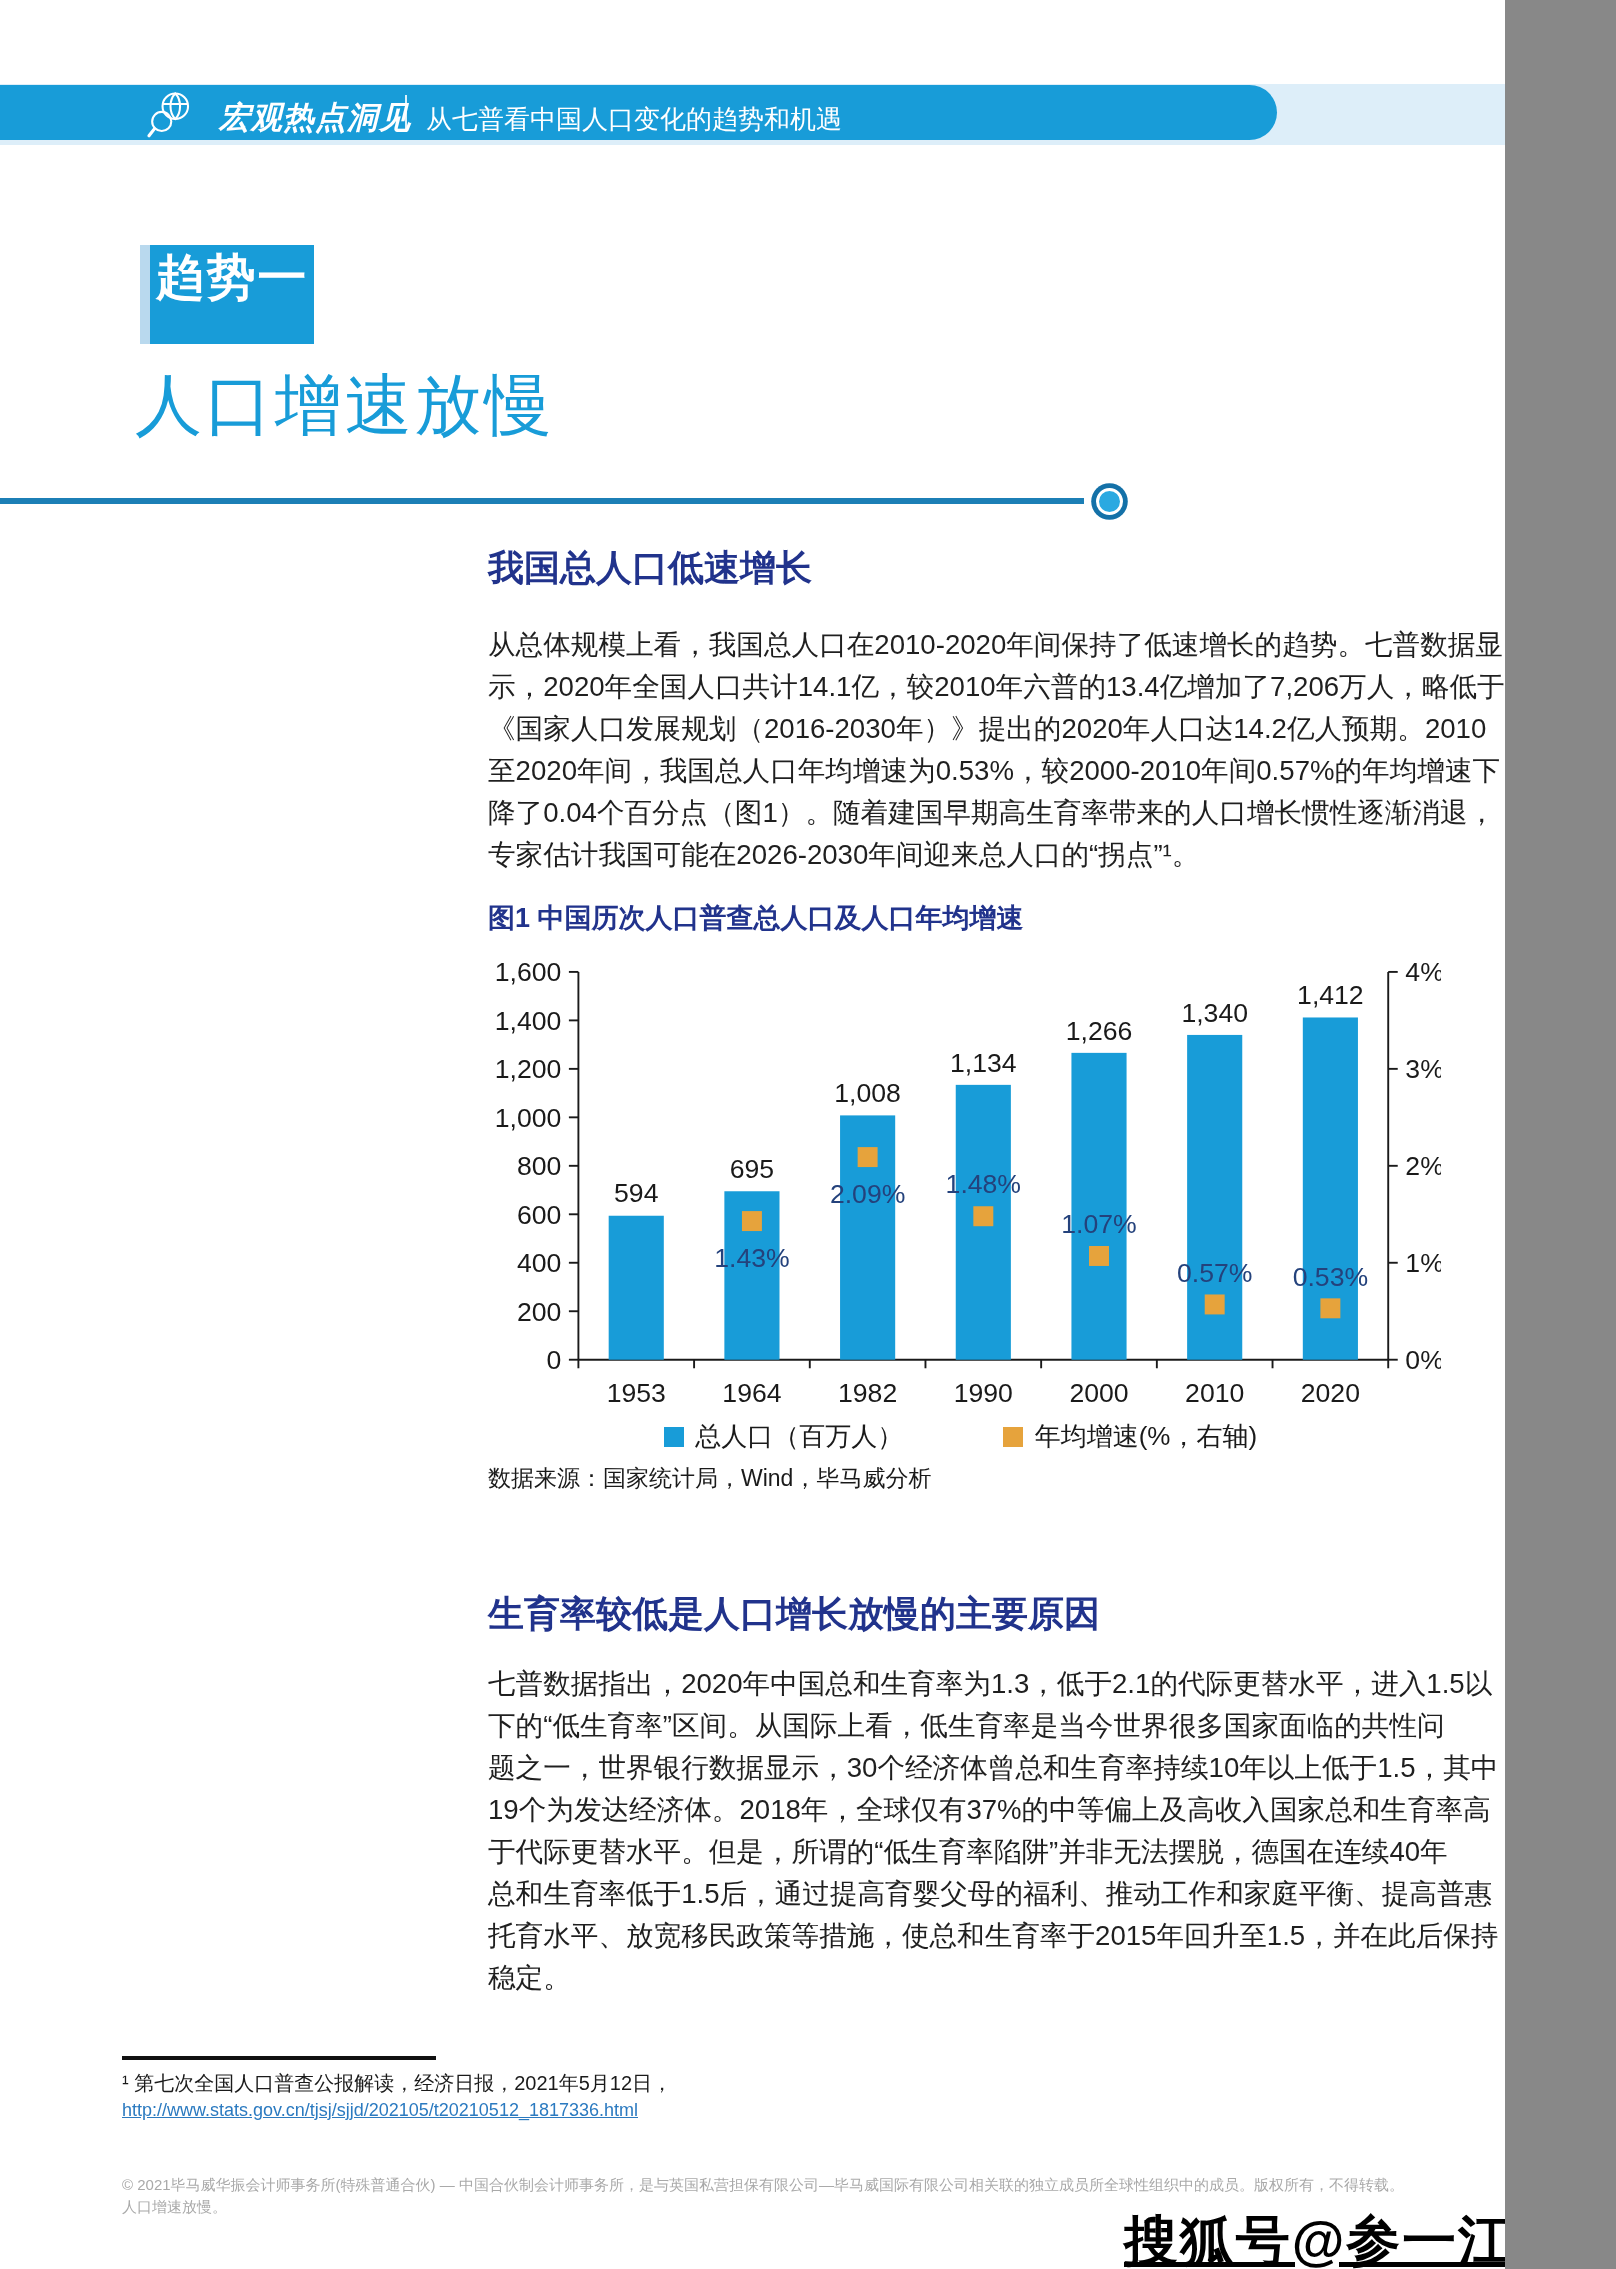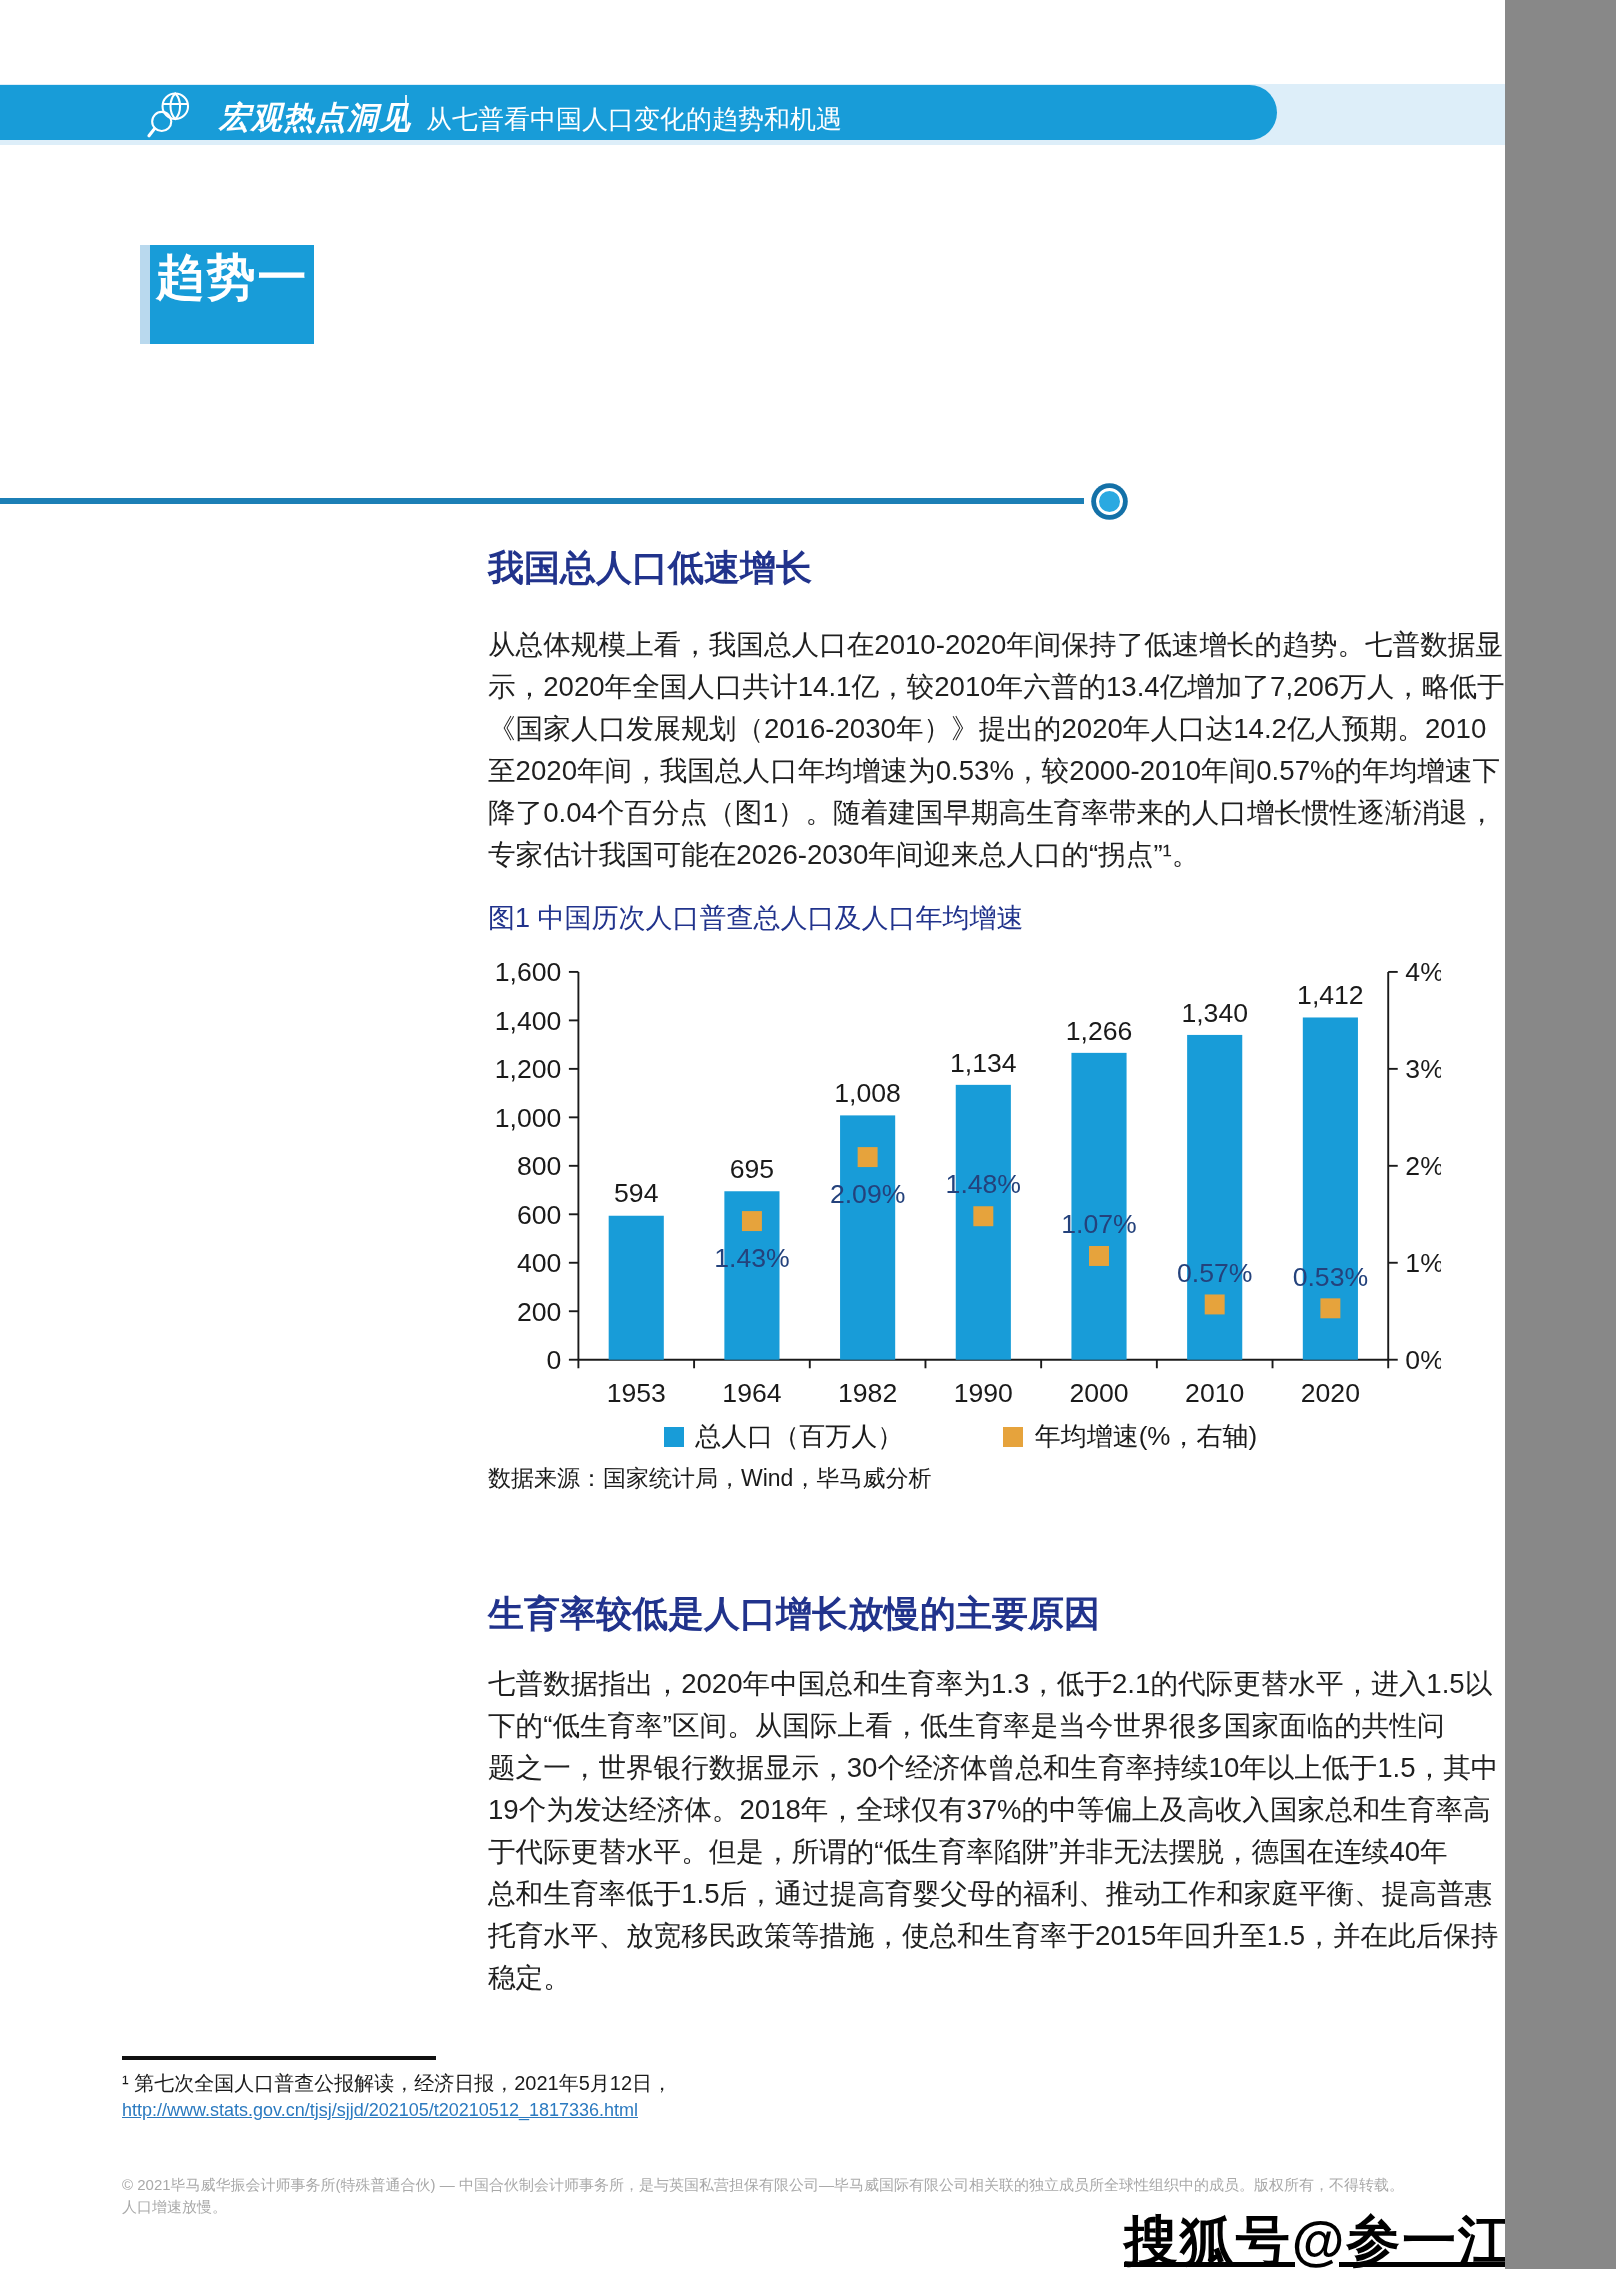--- a/index.html
+++ b/index.html
@@ -20,21 +20,21 @@
   #tag-box{left:150px;top:245px;width:164px;height:99px;background:#189cd8;display:flex;align-items:flex-start;justify-content:center;}
   #tag-box span{color:#fff;font-size:49px;font-weight:bold;letter-spacing:1.9px;}
   #big-title{left:135px;top:360px;font-size:67px;font-weight:400;color:#189cd8;letter-spacing:2.9px;white-space:nowrap;}
   #rule{left:0;top:498px;width:1084px;height:5.7px;background:#1c7fb6;}
   #rule-dot{left:1096px;top:488px;width:21px;height:21px;border-radius:50%;background:#2aa9e1;
             border:3.8px solid #fff;box-shadow:0 0 0 4.8px #1471a8;}
   
   .h1{left:488px;font-size:36px;font-weight:bold;color:#21338c;white-space:nowrap;}
   .para{left:488px;font-size:27.6px;line-height:42px;color:#1f1f1f;}
   .para div{white-space:nowrap;}
-  #chart-title{left:488px;top:900px;font-size:27px;font-weight:normal;color:#21338c;white-space:nowrap;}
+  #chart-title{left:488px;top:900px;font-size:27px;font-weight:bold;color:#21338c;white-space:nowrap;}
   #chart-svg{left:480px;top:951px;width:961px;height:480px;}
   #legend{left:480px;top:1419px;width:961px;display:flex;justify-content:center;gap:100px;}
   .leg-item{display:flex;align-items:center;gap:11.4px;font-size:26px;color:#1a1a1a;text-align:center;}
   .swatch{width:20px;height:20px;display:inline-block;}
   #source{left:488px;top:1463px;font-size:23px;color:#1a1a1a;white-space:nowrap;}
   
   #fn-rule{left:122px;top:2056px;width:314px;height:3.8px;background:#111;}
   #fn-text{left:122px;top:2070px;font-size:20px;color:#1a1a1a;white-space:nowrap;}
   #fn-link{left:122px;top:2100px;font-size:18px;white-space:nowrap;}
   #fn-link a{color:#2b7ac0;text-decoration:underline;}
@@ -67,20 +67,21 @@
   <div class="abs" id="hdr-div"></div>
   <div class="abs" id="hdr-sub">从七普看中国人口变化的趋势和机遇</div>
   <div class="abs" id="page-badge">
     <span>3</span>
   </div>
 
   <div class="abs" id="tag-accent"></div>
   <div class="abs" id="tag-box">
     <span>趋势一</span>
   </div>
+  <div class="abs" id="big-title">人口增速放慢</div>
   <div class="abs" id="rule"></div>
   <div class="abs" id="rule-dot"></div>
 
   <div class="abs h1" style="top:544px;">我国总人口低速增长</div>
   <div class="abs para" style="top:624px;">
     <div>从总体规模上看，我国总人口在2010-2020年间保持了低速增长的趋势。七普数据显</div>
     <div>示，2020年全国人口共计14.1亿，较2010年六普的13.4亿增加了7,206万人，略低于</div>
     <div>《国家人口发展规划（2016-2030年）》提出的2020年人口达14.2亿人预期。2010</div>
     <div>至2020年间，我国总人口年均增速为0.53%，较2000-2010年间0.57%的年均增速下</div>
     <div>降了0.04个百分点（图1）。随着建国早期高生育率带来的人口增长惯性逐渐消退，</div>

